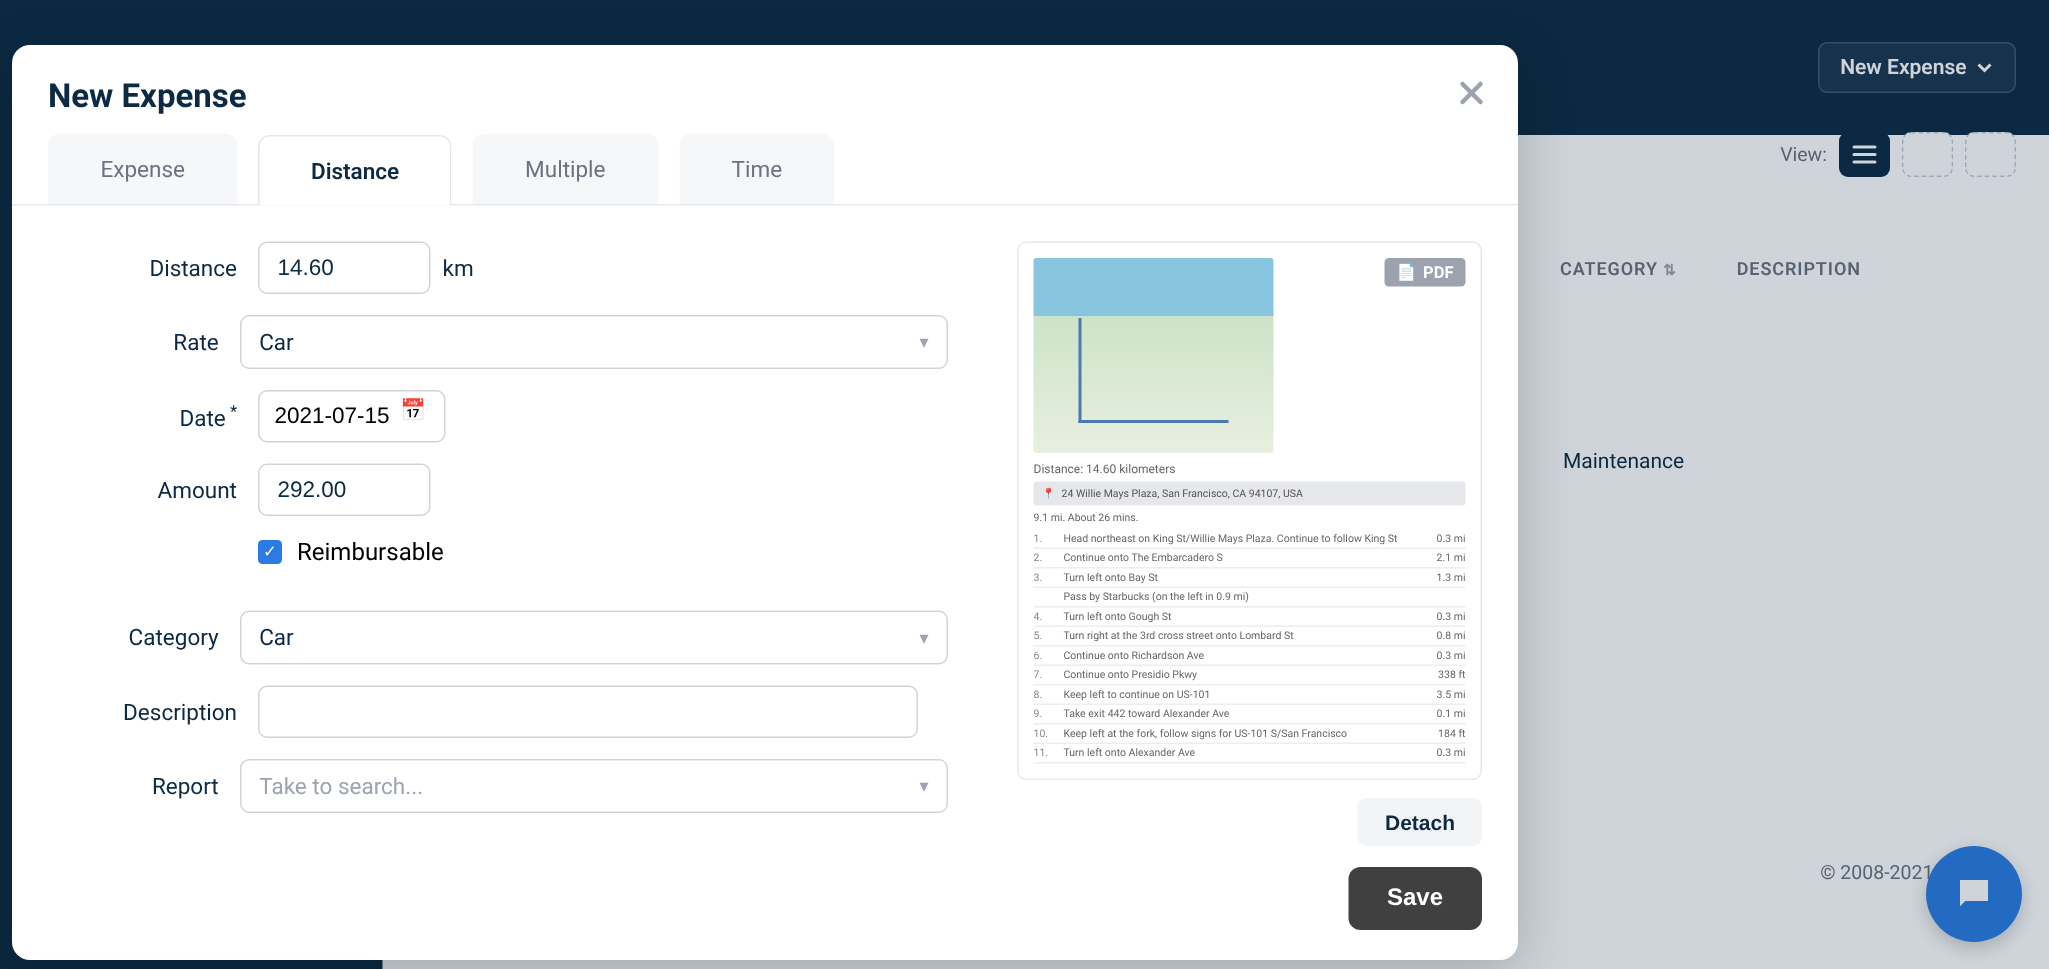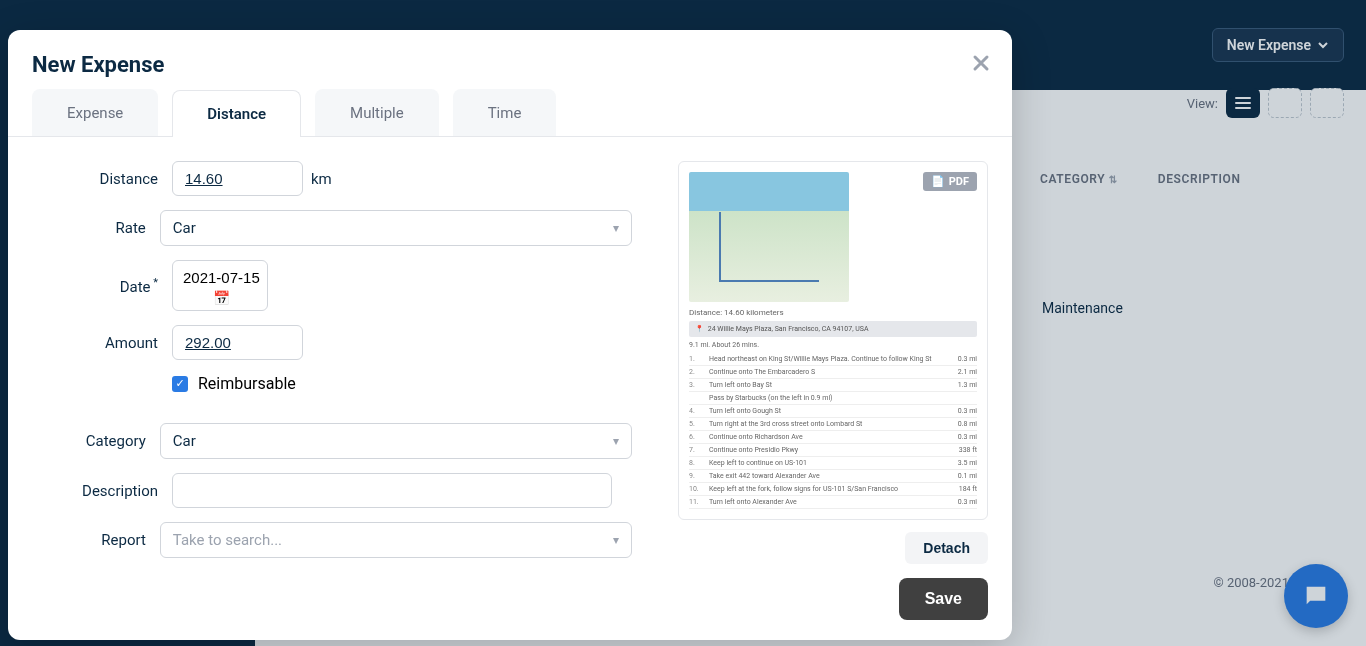--- a/index.html
+++ b/index.html
@@ -154,32 +154,31 @@
   }
   .form-label .req { font-size: 11px; vertical-align: super; }
   .txt-input, .select-input {
     border: 1px solid #d1d5db;
     border-radius: 6px;
     padding: 8px 12px;
     font-size: 15px;
     color: #0c2a43;
     background: #fff;
   }
-  .txt-input.narrow { width: 131px; text-decoration: underline; }
+  .txt-input.narrow { width: 115px; }
   .select-input {
     width: 520px;
     display: flex; align-items: center; justify-content: space-between;
   }
   .select-input.search { color: #9ca3af; }
   .unit { margin-left: 8px; color: #0c2a43; font-size: 15px; }
   .date-wrap {
-    display: flex; align-items: center;
+    display: flex; align-items: flex-start;
     border: 1px solid #d1d5db; border-radius: 6px;
-    padding: 4px 0 4px 4px;
-    flex-direction: column;
+    padding: 4px 12px 4px 4px;
   }
   .date-wrap input { border: none; width: 90px; font-size: 15px; padding: 4px 6px; outline: none; }
   .cal-icon { color: #9ca3af; font-size: 14px; }
   .checkbox-row {
     display: flex; align-items: center; gap: 10px;
     margin-left: 140px;
     margin-bottom: 30px;
   }
   .checkbox {
     width: 16px; height: 16px;

